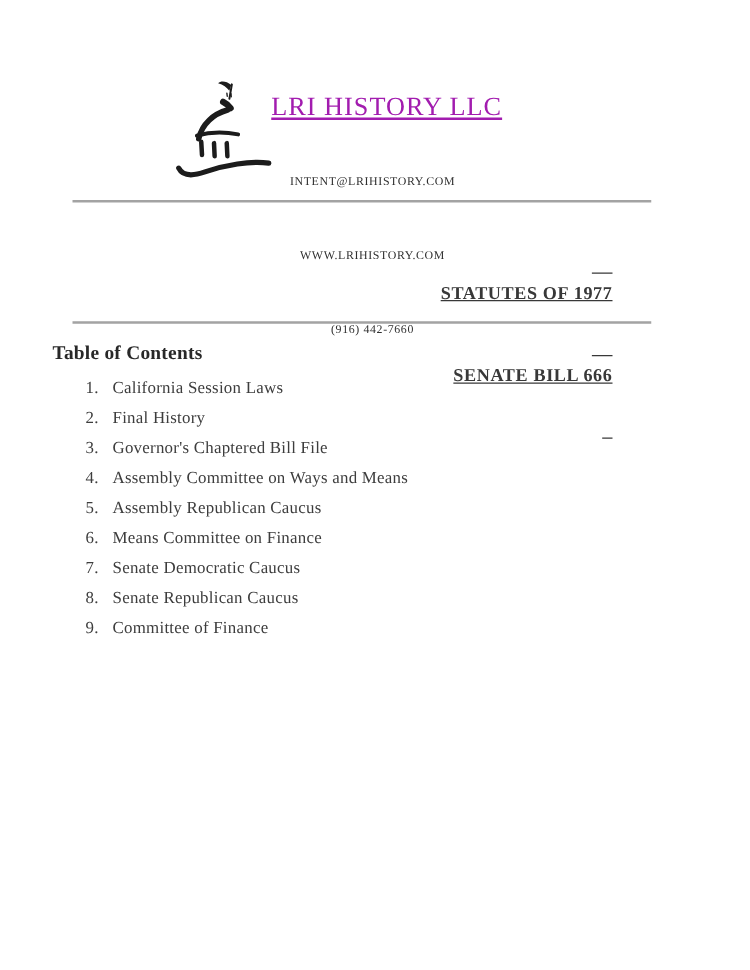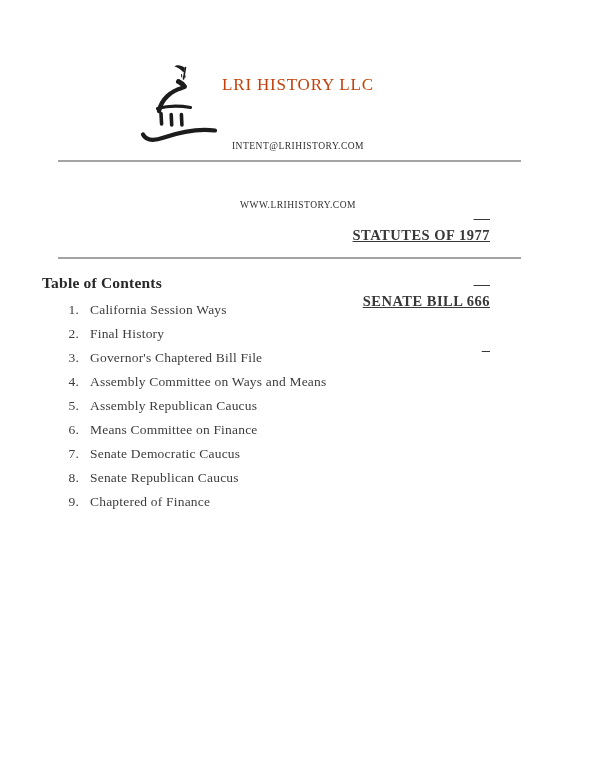--- a/index.html
+++ b/index.html
@@ -25,25 +25,26 @@
     height: 86px;
   }
   .header-text {
     position: absolute;
     left: 217px;
     top: 75px;
     width: 162px;
     text-align: center;
   }
   .company-name {
-    font-size: 17px;
+    font-size: 21px;
     line-height: 20px;
     letter-spacing: 0.8px;
-    color: #c2410c;
+    color: #a21caf;
     white-space: nowrap;
+    text-decoration: underline;
   }
   .contact-block {
     margin-top: 4px;
     font-size: 9.5px;
     line-height: 13.8px;
     letter-spacing: 0.5px;
     color: #2f2f2f;
   }
   .contact-line { white-space: nowrap; margin-top: 45px; }
 
@@ -135,38 +136,39 @@
       <path d="M43.4 52.5 L43.9 63" stroke="#1c1c1c" stroke-width="3.6" stroke-linecap="round"></path>
 
       <path d="M5 72.5 C 8 78.5, 16 79, 26 75.5 C 42 70, 62 66.5, 77 68.5" stroke="#1c1c1c" stroke-width="4.2" stroke-linecap="round"></path>
     </svg>
 
     <div class="header-text">
       <div class="company-name">LRI HISTORY LLC</div>
       <div class="contact-block">
         <div class="contact-line">INTENT@LRIHISTORY.COM</div>
         <div class="contact-line">WWW.LRIHISTORY.COM</div>
+        <div class="contact-line">(916) 442-7660</div>
       </div>
     </div>
   </div>
 
   <div class="rule rule-top"></div>
 
   <div class="reference-block">
     <div>STATUTES OF 1977</div>
     <div>SENATE BILL 666</div>
   </div>
 
   <div class="rule rule-bottom"></div>
 
   <div class="toc-title">Table of Contents</div>
 
   <ol class="toc-list">
     <li class="toc-item">
-      <span class="toc-num">1.</span><span class="toc-label">California Session Ways</span>
+      <span class="toc-num">1.</span><span class="toc-label">California Session Laws</span>
     </li>
     <li class="toc-item">
       <span class="toc-num">2.</span><span class="toc-label">Final History</span>
     </li>
     <li class="toc-item">
       <span class="toc-num">3.</span><span class="toc-label">Governor's Chaptered Bill File</span>
     </li>
     <li class="toc-item">
       <span class="toc-num">4.</span><span class="toc-label">Assembly Committee on Ways and Means</span>
     </li>
@@ -176,17 +178,17 @@
     <li class="toc-item">
       <span class="toc-num">6.</span><span class="toc-label">Means Committee on Finance</span>
     </li>
     <li class="toc-item">
       <span class="toc-num">7.</span><span class="toc-label">Senate Democratic Caucus</span>
     </li>
     <li class="toc-item">
       <span class="toc-num">8.</span><span class="toc-label">Senate Republican Caucus</span>
     </li>
     <li class="toc-item">
-      <span class="toc-num">9.</span><span class="toc-label">Chaptered of Finance</span>
+      <span class="toc-num">9.</span><span class="toc-label">Committee of Finance</span>
     </li>
   </ol>
 
 </div>
 
 </body></html>

